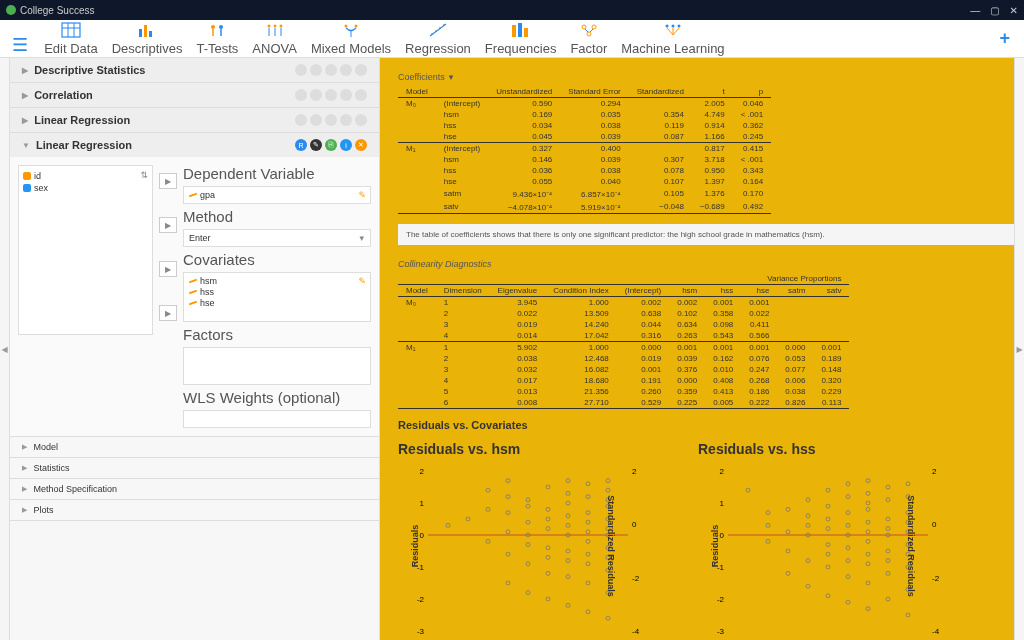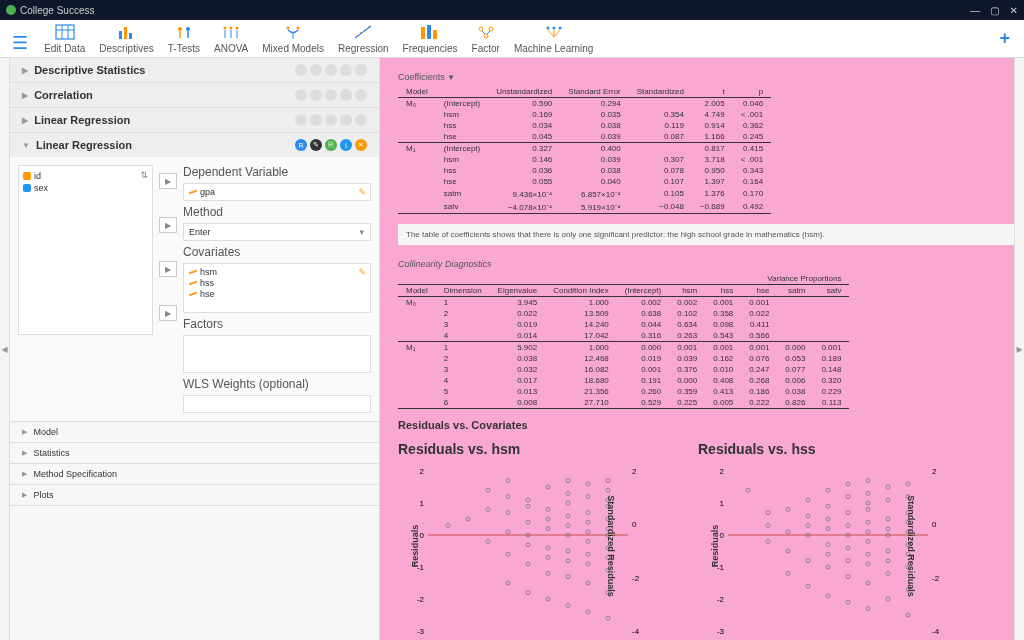--- a/index.html
+++ b/index.html
@@ -4,21 +4,21 @@
 <style>
 * { box-sizing: border-box; margin:0; padding:0; font-family: "Segoe UI", Arial, sans-serif; }
 body { width:1024px; height:640px; overflow:hidden; background:#fff; font-size:10px; color:#333; }
 .titlebar { height:20px; background:#0f172a; color:#ccc; display:flex; align-items:center; padding:0 6px; font-size:10px; justify-content:space-between; }
 .titlebar .left { display:flex; align-items:center; gap:4px; }
 .titlebar .logo { width:10px; height:10px; border-radius:50%; background:#4caf50; display:inline-block; }
 .titlebar .winctrl { display:flex; gap:10px; }
 .toolbar { height:38px; background:#fff; border-bottom:1px solid #ddd; display:flex; align-items:center; padding:0 6px; justify-content:space-between; }
 .toolbar .tools { display:flex; gap:10px; align-items:flex-end; }
 .menu-btn { font-size:18px; color:#2a8aef; padding:0 6px; cursor:pointer; }
-.tool { display:flex; flex-direction:column; align-items:center; font-size:10px; color:#555; cursor:pointer; gap:2px; }
+.tool { display:flex; flex-direction:column; align-items:center; font-size:13px; color:#555; cursor:pointer; gap:2px; }
 .tool .ticon { width:22px; height:18px; display:flex; align-items:center; justify-content:center; }
 .plus-btn { font-size:18px; color:#2a8aef; font-weight:bold; cursor:pointer; padding:0 8px; }
 .main { display:flex; height:582px; }
 .lside { width:10px; background:#f5f5f5; border-right:1px solid #ddd; display:flex; align-items:center; justify-content:center; }
 .tri { color:#999; font-size:8px; }
 .left-panel { width:370px; background:#f7f7f7; border-right:1px solid #ddd; overflow:hidden; display:flex; flex-direction:column; }
 .section { border-bottom:1px solid #ddd; }
 .sec-head { padding:6px 12px; display:flex; align-items:center; justify-content:space-between; background:#eee; cursor:pointer; }
 .sec-head .title { font-weight:bold; font-size:11px; display:flex; align-items:center; gap:6px; }
 .sec-head .title .arr { color:#999; font-size:8px; }
@@ -27,30 +27,30 @@
 .c-gray { background:#ddd; } .c-blue { background:#2a8aef; } .c-black { background:#333; } .c-green { background:#4caf50; } .c-info { background:#2196f3; } .c-orange { background:#ff9800; }
 .lr-body { padding:8px; display:flex; gap:6px; background:#fafafa; }
 .var-list { width:135px; background:#fff; border:1px solid #ddd; padding:4px; font-size:9px; position:relative; height:170px; }
 .var-list .v { display:flex; align-items:center; gap:3px; padding:1px 0; }
 .vicon { width:8px; height:8px; background:#ff9800; border-radius:2px; display:inline-block; }
 .vicon.b { background:#2196f3; }
 .sort-ic { position:absolute; top:4px; right:4px; color:#888; }
 .arrow-col { display:flex; flex-direction:column; gap:28px; padding-top:8px; }
 .arrow-btn { width:18px; height:16px; background:#fff; border:1px solid #ccc; display:flex; align-items:center; justify-content:center; font-size:8px; color:#888; cursor:pointer; }
 .fields { flex:1; display:flex; flex-direction:column; gap:4px; }
-.flabel { font-size:12px; color:#555; }
+.flabel { font-size:15px; color:#555; }
 .fbox { background:#fff; border:1px solid #ddd; padding:3px 5px; font-size:9px; min-height:18px; display:flex; align-items:center; position:relative; }
 .fbox .edit-ic { position:absolute; right:4px; color:#ff9800; }
 .fbox.tall { height:50px; align-items:flex-start; flex-direction:column; gap:1px; overflow:hidden; }
 .fbox.med { height:38px; }
 .cov-item { display:flex; align-items:center; gap:3px; }
 .cov-item .ci { width:8px; height:2px; background:#ff9800; display:inline-block; transform:rotate(-20deg); }
 .sub-sec { padding:5px 12px; border-top:1px solid #ddd; background:#f7f7f7; font-size:9px; display:flex; align-items:center; gap:6px; cursor:pointer; }
 .sub-sec .arr { color:#999; font-size:7px; }
-.right-panel { flex:1; overflow-y:auto; padding:10px 18px; position:relative; background:#f9a8d4; }
+.right-panel { flex:1; overflow-y:auto; padding:10px 18px; position:relative; background:#eab308; }
 .rside { width:10px; background:#f5f5f5; border-left:1px solid #ddd; display:flex; align-items:center; justify-content:center; }
 .tbl-title { font-size:9px; color:#555; margin:4px 0; display:flex; align-items:center; gap:4px; }
 .tbl { border-collapse:collapse; font-size:8px; margin-bottom:10px; }
 .tbl th, .tbl td { padding:1px 8px; text-align:right; }
 .tbl th { border-bottom:1px solid #333; font-weight:normal; }
 .tbl .lh { text-align:left; }
 .tbl .bt { border-top:1px solid #333; }
 .tbl .bb { border-bottom:1px solid #333; }
 .note-box { background:#f5f5f5; padding:6px 8px; font-size:8px; color:#555; margin:8px 0 14px 0; width:640px; }
 .chart-title { font-size:11px; font-weight:bold; margin:6px 0 10px 0; }

